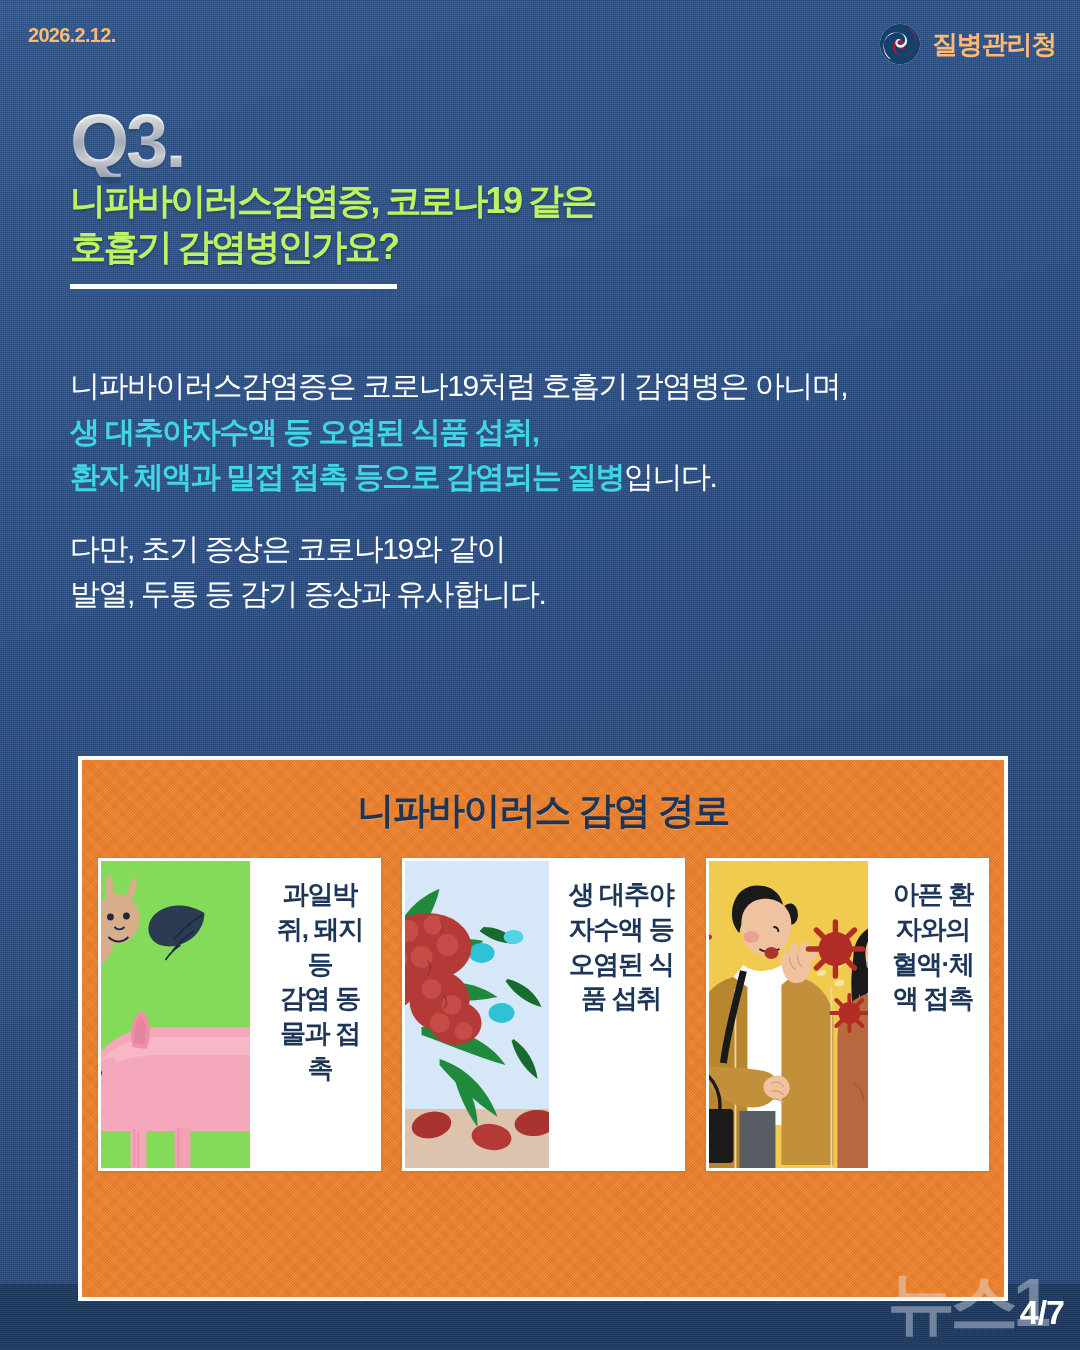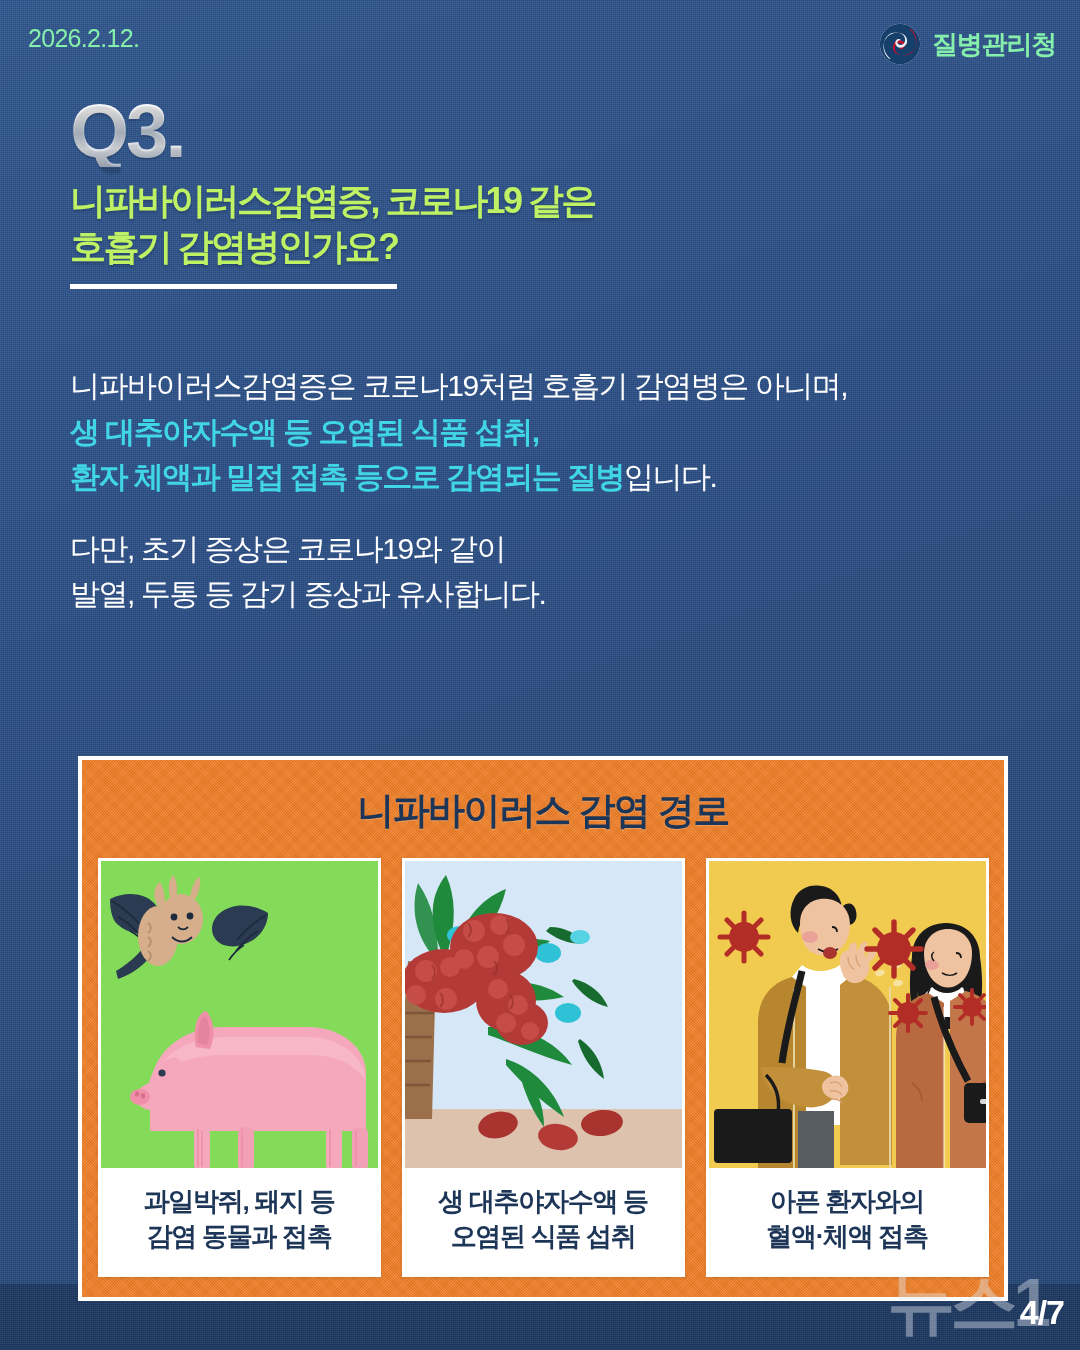--- a/index.html
+++ b/index.html
@@ -26,35 +26,35 @@
     position:absolute; left:0; right:0; top:1284px; height:66px;
     background-color:#1e3a63;
     background-image:
       repeating-linear-gradient(0deg, rgba(255,255,255,.030) 0 1px, rgba(0,0,0,.06) 1px 2px),
       repeating-linear-gradient(90deg, rgba(255,255,255,.025) 0 1px, rgba(0,0,0,.05) 1px 2px);
   }
 
   
   #date {
     position:absolute; left:28px; top:24px;
-    font-size:25px; font-weight:400; color:#86efac;
+    font-size:20px; font-weight:700; color:#fdba74;
     letter-spacing:-.7px;
   }
   #logo {
     position:absolute; right:24px; top:22px;
     display:flex; align-items:center; gap:10px;
   }
   #logo .mark { width:44px; height:44px; display:block; }
   #logo .name {
-    font-size:26px; font-weight:700; color:#86efac; letter-spacing:-1.2px;
+    font-size:26px; font-weight:700; color:#fdba74; letter-spacing:-1.2px;
   }
 
   
   #qnum {
-    position:absolute; left:70px; top:95px;
+    position:absolute; left:70px; top:105px;
     font-size:76px; font-weight:800; letter-spacing:-3px;
     line-height:.95;
     background:linear-gradient(178deg,#f4f7fb 0%,#ffffff 22%,#c2ccda 52%,#eef2f7 72%,#aab6c6 100%);
     -webkit-background-clip:text; background-clip:text;
     -webkit-text-fill-color:transparent; color:transparent;
     text-shadow:0 2px 2px rgba(0,0,0,.16);
   }
   #headline {
     position:absolute; left:70px; top:180px; width:960px;
   }
@@ -99,22 +99,23 @@
     text-shadow:0 1px 0 rgba(255,255,255,.22);
   }
 
   #cards {
     display:flex; justify-content:center; gap:21px;
     margin-top:22px;
   }
   .card {
     width:283px; background:#ffffff;
     border:3px solid #ffffff;
-    display:flex; flex-direction:column;
+    display:flex; 
     box-shadow:0 1px 3px rgba(0,0,0,.12);
+    gap:12px;
   }
   .art { width:100%; height:307px; display:block; }
   .cap {
     text-align:center;
     font-size:26px; font-weight:800; color:#1d3557;
     letter-spacing:-1.3px; line-height:1.34;
     padding:16px 6px 20px;
     background:#ffffff;
   }
 

